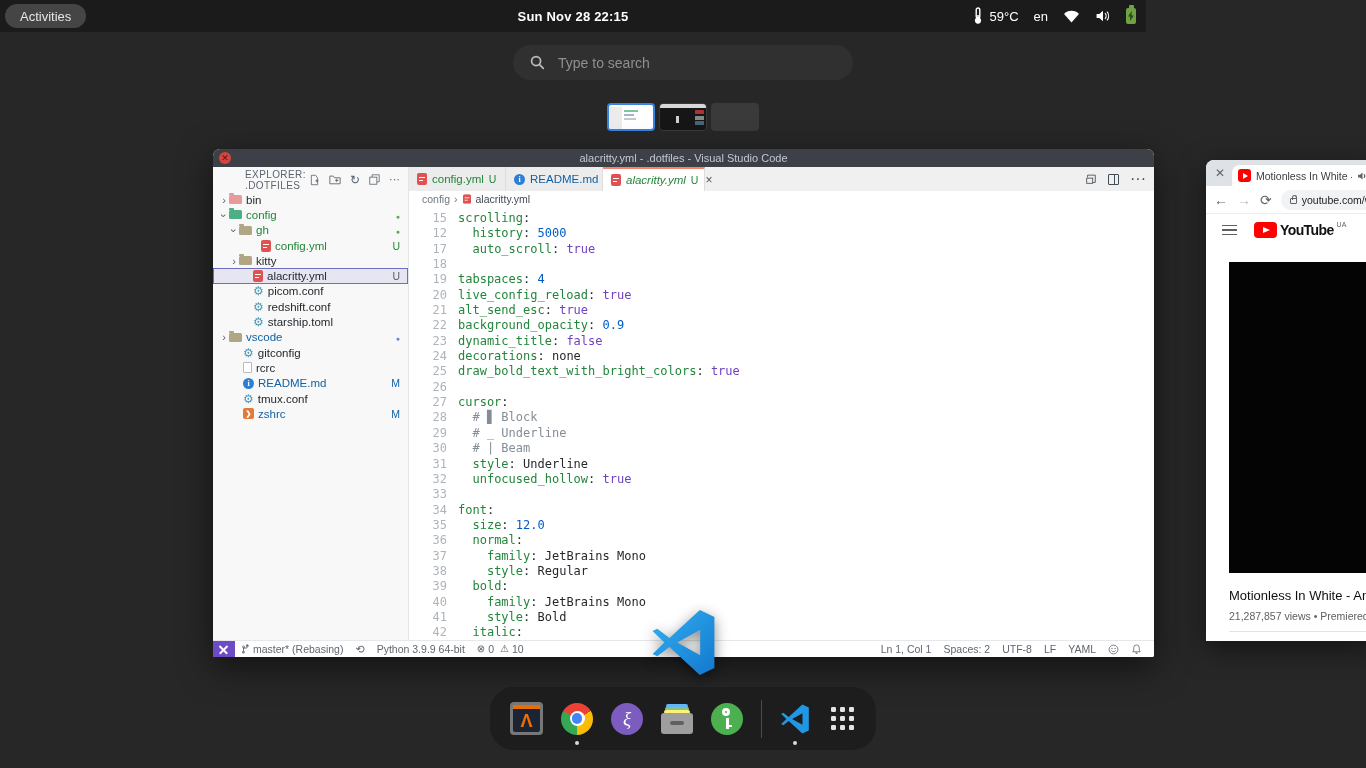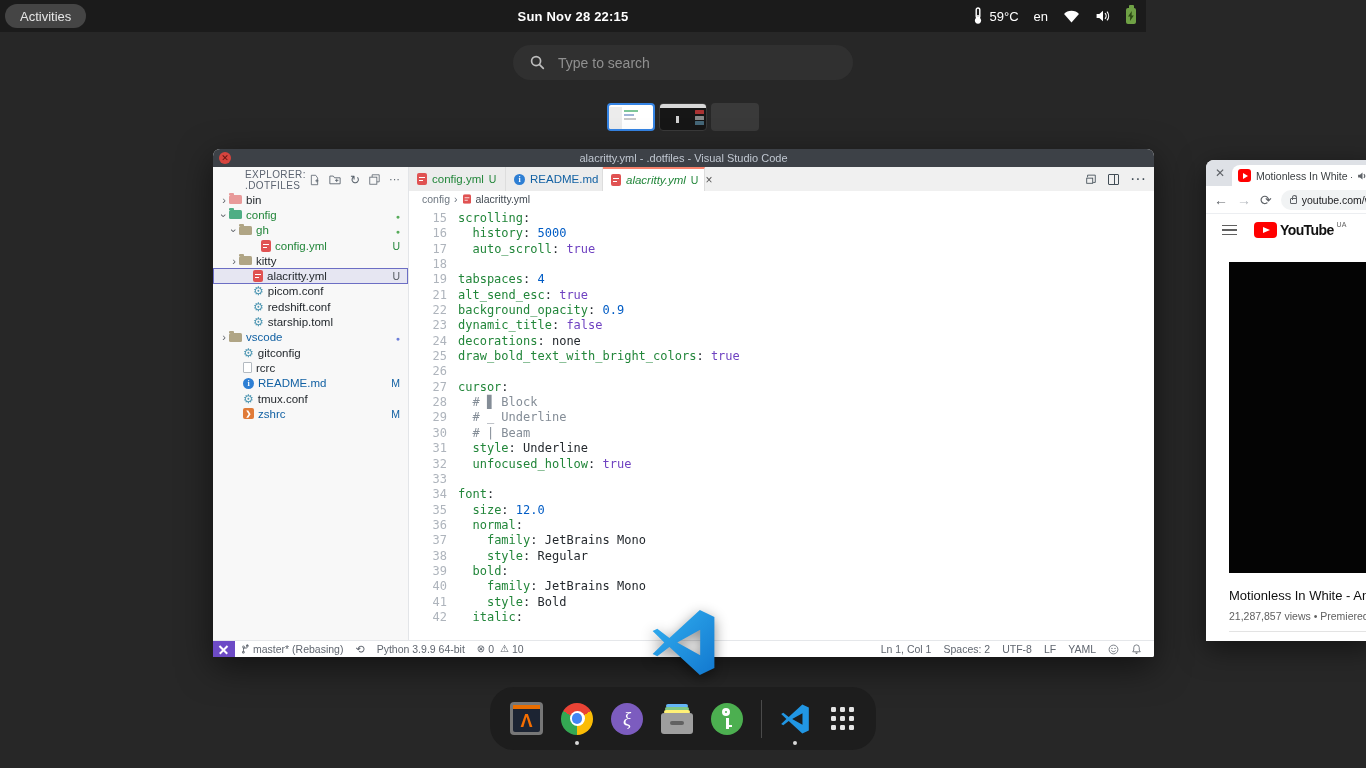--- a/index.html
+++ b/index.html
@@ -426,24 +426,25 @@
 
     <div class="vs-breadcrumb">
       <span>config</span>
       <span>›</span>
       <span class="i-yaml"></span>
       <span style="color:#424a53">alacritty.yml</span>
     </div>
 
     <div class="vs-code" id="code">
         <div class="code-line"><span class="ln">15</span><span class="code-text"><span class="tk-k">scrolling</span><span class="tk-d">:</span></span></div>
-        <div class="code-line"><span class="ln">16</span><span class="code-text"><span class="tk-d">  </span><span class="tk-k">history</span><span class="tk-d">: </span><span class="tk-n">5000</span></span></div>
+        <div class="code-line"><span class="ln">12</span><span class="code-text"><span class="tk-d">  </span><span class="tk-k">history</span><span class="tk-d">: </span><span class="tk-n">5000</span></span></div>
         <div class="code-line"><span class="ln">17</span><span class="code-text"><span class="tk-d">  </span><span class="tk-k">auto_scroll</span><span class="tk-d">: </span><span class="tk-b">true</span></span></div>
         <div class="code-line"><span class="ln">18</span><span class="code-text"></span></div>
         <div class="code-line"><span class="ln">19</span><span class="code-text"><span class="tk-k">tabspaces</span><span class="tk-d">: </span><span class="tk-n">4</span></span></div>
+        <div class="code-line"><span class="ln">20</span><span class="code-text"><span class="tk-k">live_config_reload</span><span class="tk-d">: </span><span class="tk-b">true</span></span></div>
         <div class="code-line"><span class="ln">21</span><span class="code-text"><span class="tk-k">alt_send_esc</span><span class="tk-d">: </span><span class="tk-b">true</span></span></div>
         <div class="code-line"><span class="ln">22</span><span class="code-text"><span class="tk-k">background_opacity</span><span class="tk-d">: </span><span class="tk-n">0.9</span></span></div>
         <div class="code-line"><span class="ln">23</span><span class="code-text"><span class="tk-k">dynamic_title</span><span class="tk-d">: </span><span class="tk-b">false</span></span></div>
         <div class="code-line"><span class="ln">24</span><span class="code-text"><span class="tk-k">decorations</span><span class="tk-d">: </span><span class="tk-d">none</span></span></div>
         <div class="code-line"><span class="ln">25</span><span class="code-text"><span class="tk-k">draw_bold_text_with_bright_colors</span><span class="tk-d">: </span><span class="tk-b">true</span></span></div>
         <div class="code-line"><span class="ln">26</span><span class="code-text"></span></div>
         <div class="code-line"><span class="ln">27</span><span class="code-text"><span class="tk-k">cursor</span><span class="tk-d">:</span></span></div>
         <div class="code-line"><span class="ln">28</span><span class="code-text"><span class="tk-d">  </span><span class="tk-c"># ▋ Block</span></span></div>
         <div class="code-line"><span class="ln">29</span><span class="code-text"><span class="tk-d">  </span><span class="tk-c"># _ Underline</span></span></div>
         <div class="code-line"><span class="ln">30</span><span class="code-text"><span class="tk-d">  </span><span class="tk-c"># | Beam</span></span></div>

